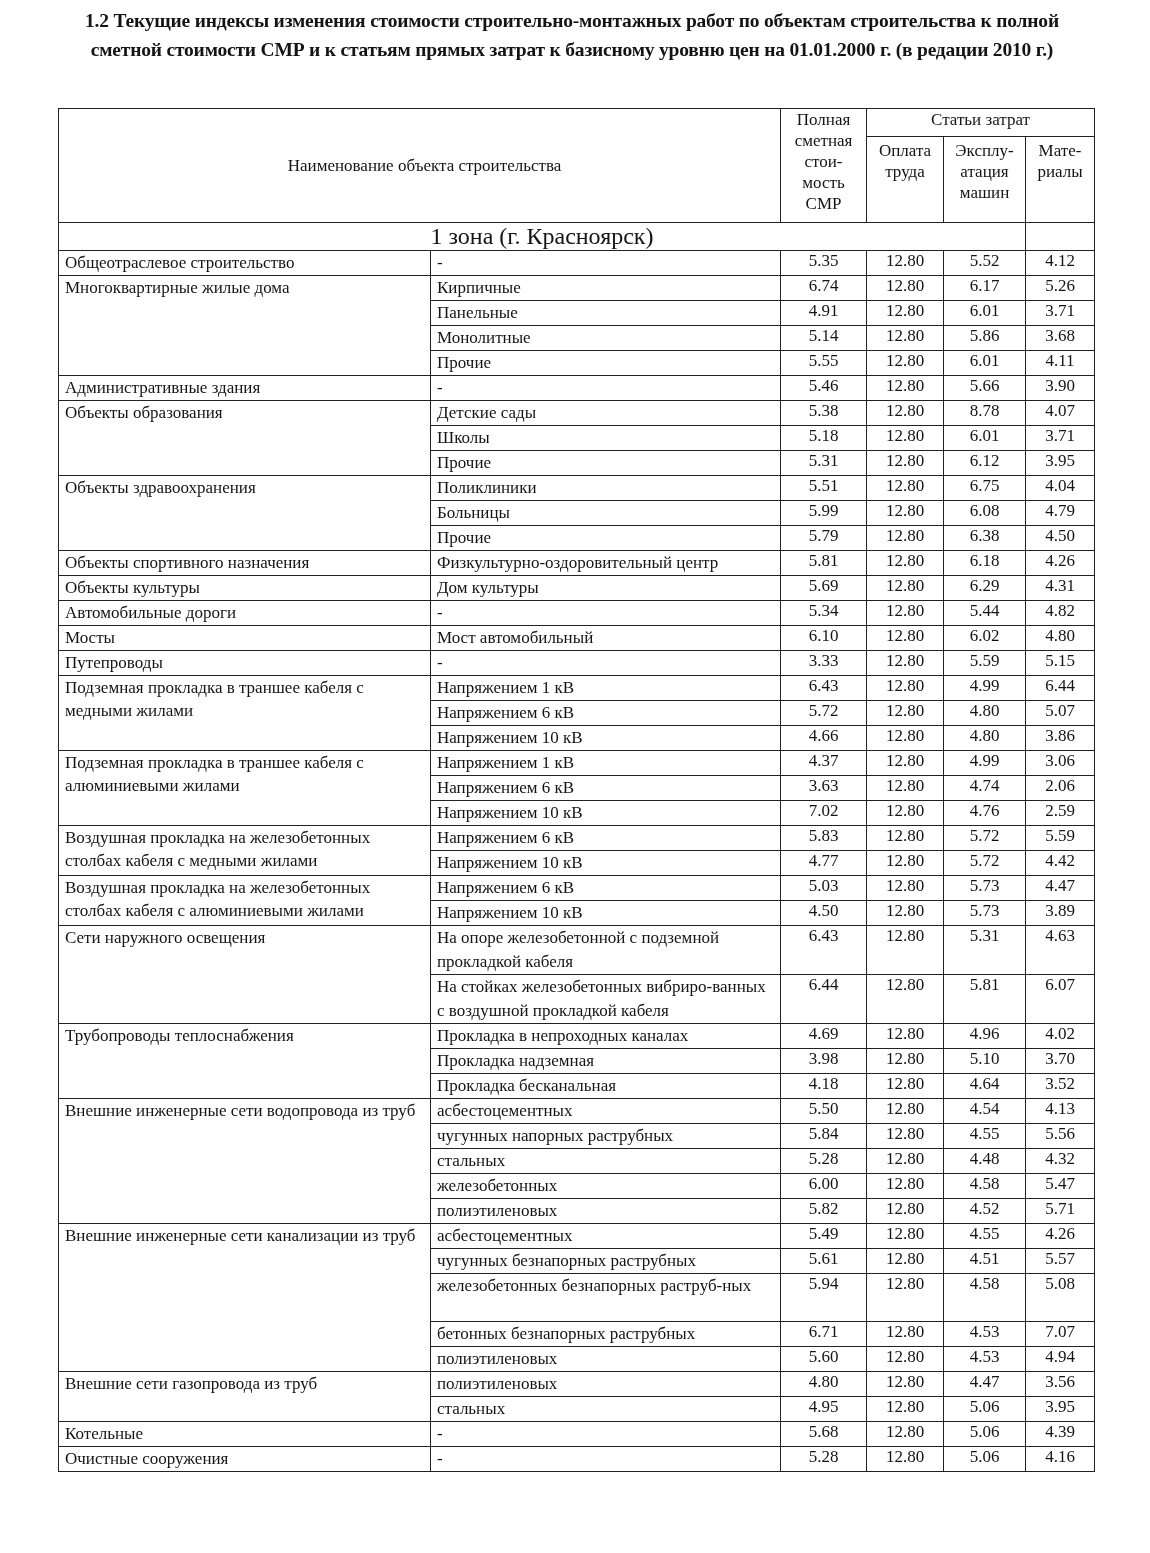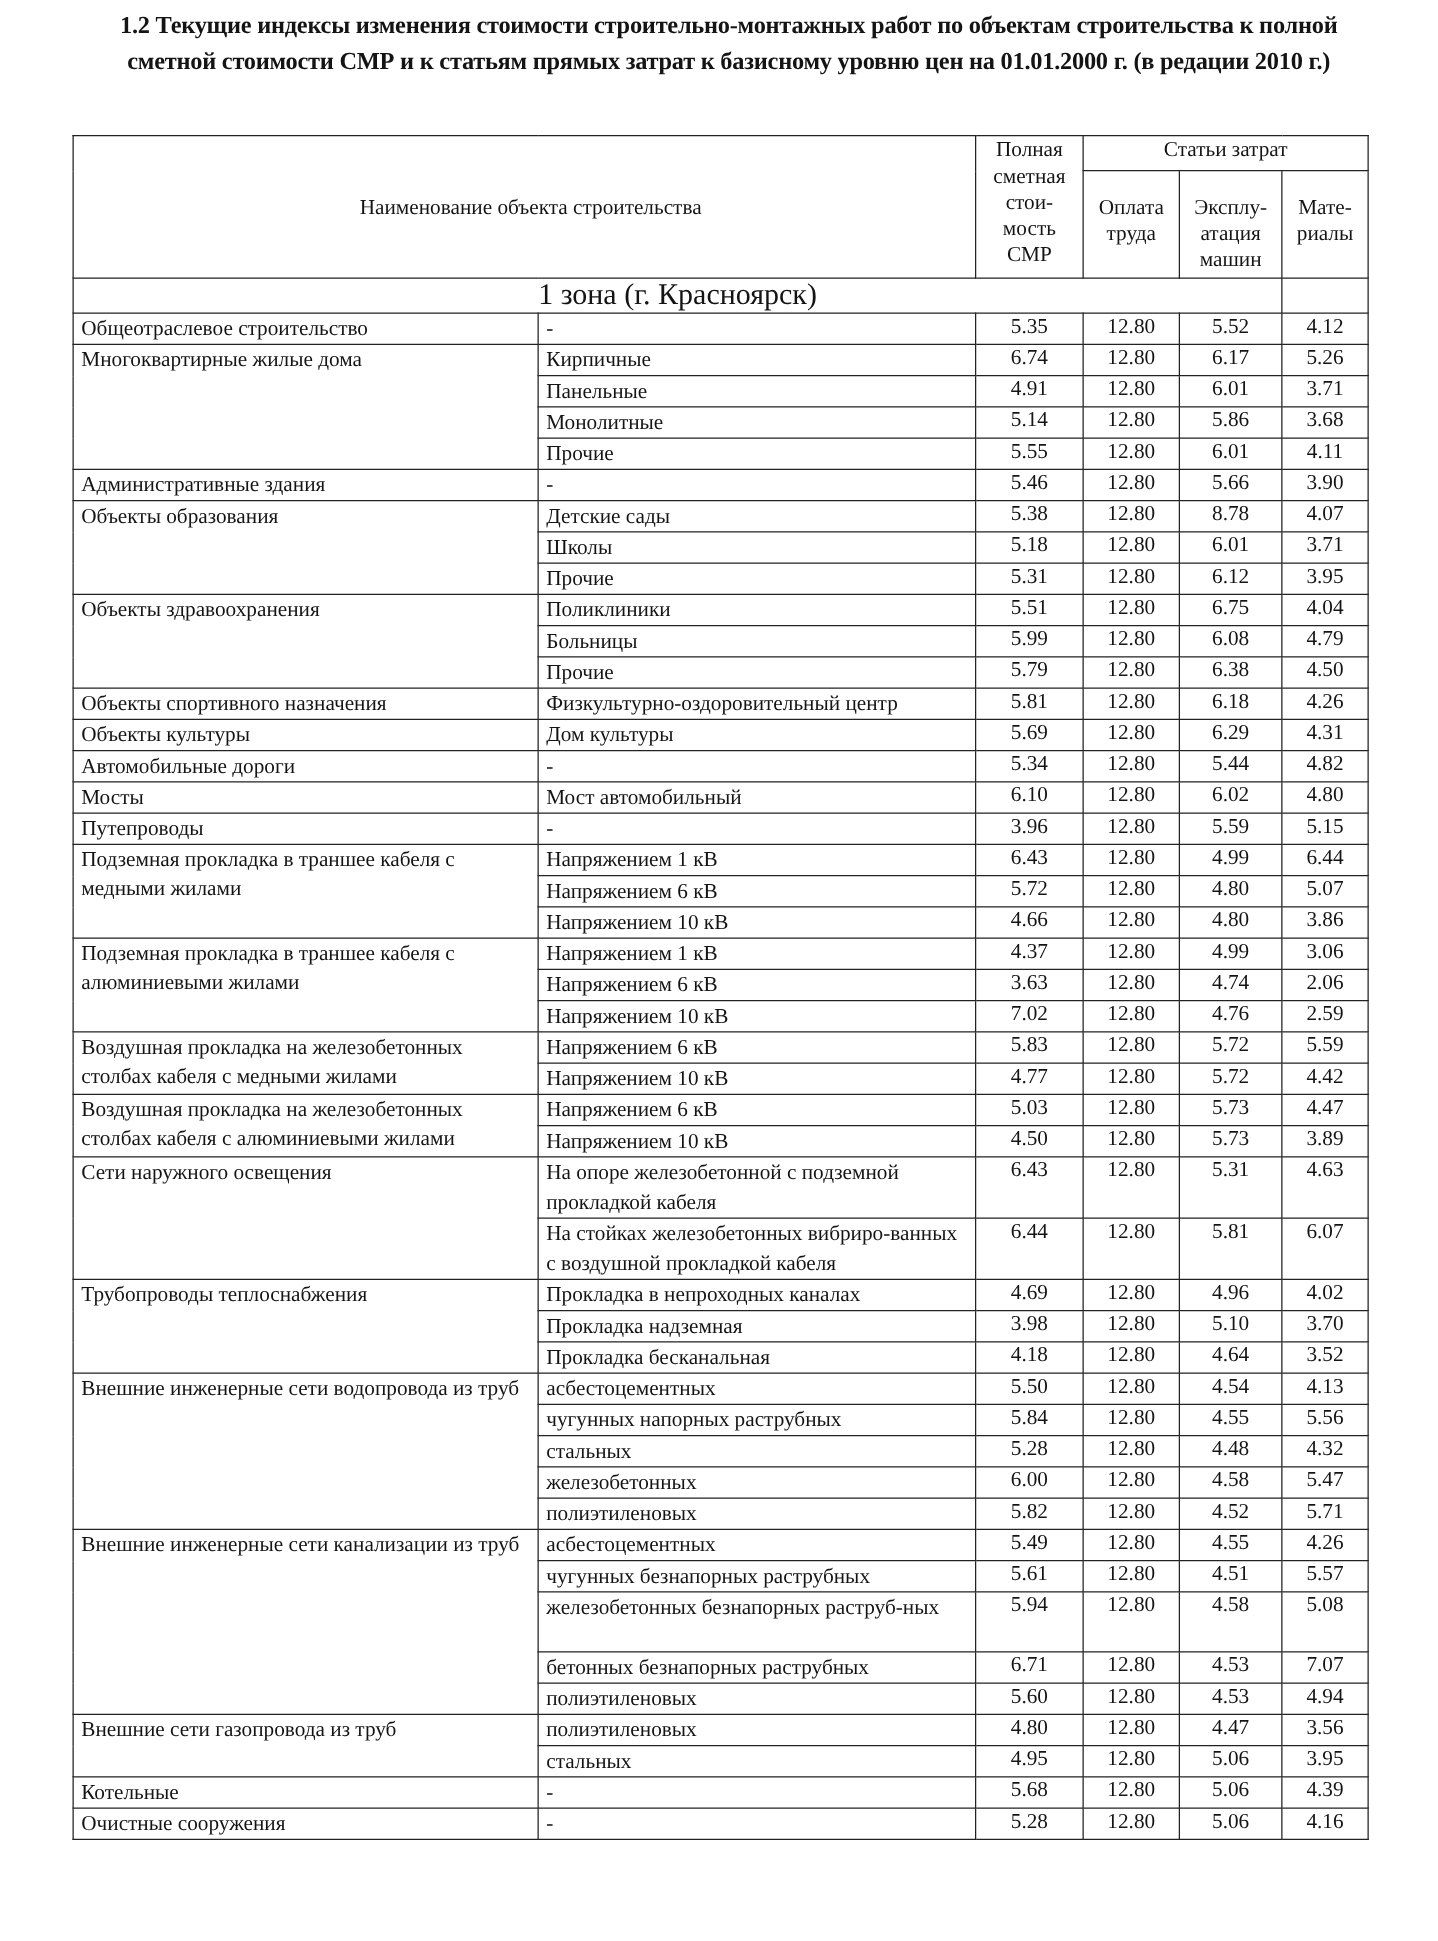--- a/index.html
+++ b/index.html
@@ -1,36 +1,36 @@
 <!DOCTYPE html>
 <html><head>
 <meta charset="utf-8">
 <style>
   html, body { margin: 0; padding: 0; background: #ffffff; }
   body {
     width: 1150px; height: 1553px; position: relative; overflow: hidden;
     font-family: "Liberation Serif", "DejaVu Serif", serif; color: #141414;
   }
   .title {
-    position: absolute; top: 6px; left: 63px; width: 1040px;
+    position: absolute; top: 6px; left: 52px; width: 1040px;
     text-align: center; font-weight: bold; font-size: 19.5px; line-height: 29px;
     letter-spacing: -0.2px;
   }
   table.main {
     position: absolute; top: 108px; left: 58px; width: 1036px;
     border-collapse: collapse; table-layout: fixed;
     font-size: 17px;
   }
   table.main td, table.main th {
     border: 1.3px solid #222; padding: 0 6px; vertical-align: top;
     font-weight: normal;
   }
   .hdr th { text-align: center; vertical-align: middle; line-height: 21px; }
   .hdr th.objcol { vertical-align: middle; padding-left: 16px; }
-  .hdr th.sub { vertical-align: top; padding-top: 18px; }
+  .hdr th.sub { vertical-align: top; padding-top: 3px; }
   .zone td { text-align: center; font-weight: bold; font-size: 24px; height: 26px; padding: 0; }
   td.num { text-align: center; padding: 1px 2px 0 2px; }
   td.obj { line-height: 23px; padding-top: 2px; }
   td.sub { line-height: 24px; padding-top: 1px; }
   tr.r td { height: 23px; }
 </style>
 </head>
 <body>
 
 <div class="title">1.2 Текущие индексы изменения стоимости строительно-монтажных работ по объектам строительства к полной сметной стоимости СМР и к статьям прямых затрат к базисному уровню цен на 01.01.2000 г. (в редации 2010 г.)</div>
@@ -178,21 +178,21 @@
         <td class="obj" rowspan="1">Мосты</td>
         <td class="sub">Мост автомобильный</td>
         <td class="num">6.10</td>
         <td class="num">12.80</td>
         <td class="num">6.02</td>
         <td class="num">4.80</td>
       </tr>
       <tr class="r">
         <td class="obj" rowspan="1">Путепроводы</td>
         <td class="sub">-</td>
-        <td class="num">3.96</td>
+        <td class="num">3.33</td>
         <td class="num">12.80</td>
         <td class="num">5.59</td>
         <td class="num">5.15</td>
       </tr>
       <tr class="r">
         <td class="obj" rowspan="3">Подземная прокладка в траншее кабеля с медными жилами</td>
         <td class="sub">Напряжением 1 кВ</td>
         <td class="num">6.43</td>
         <td class="num">12.80</td>
         <td class="num">4.99</td>

